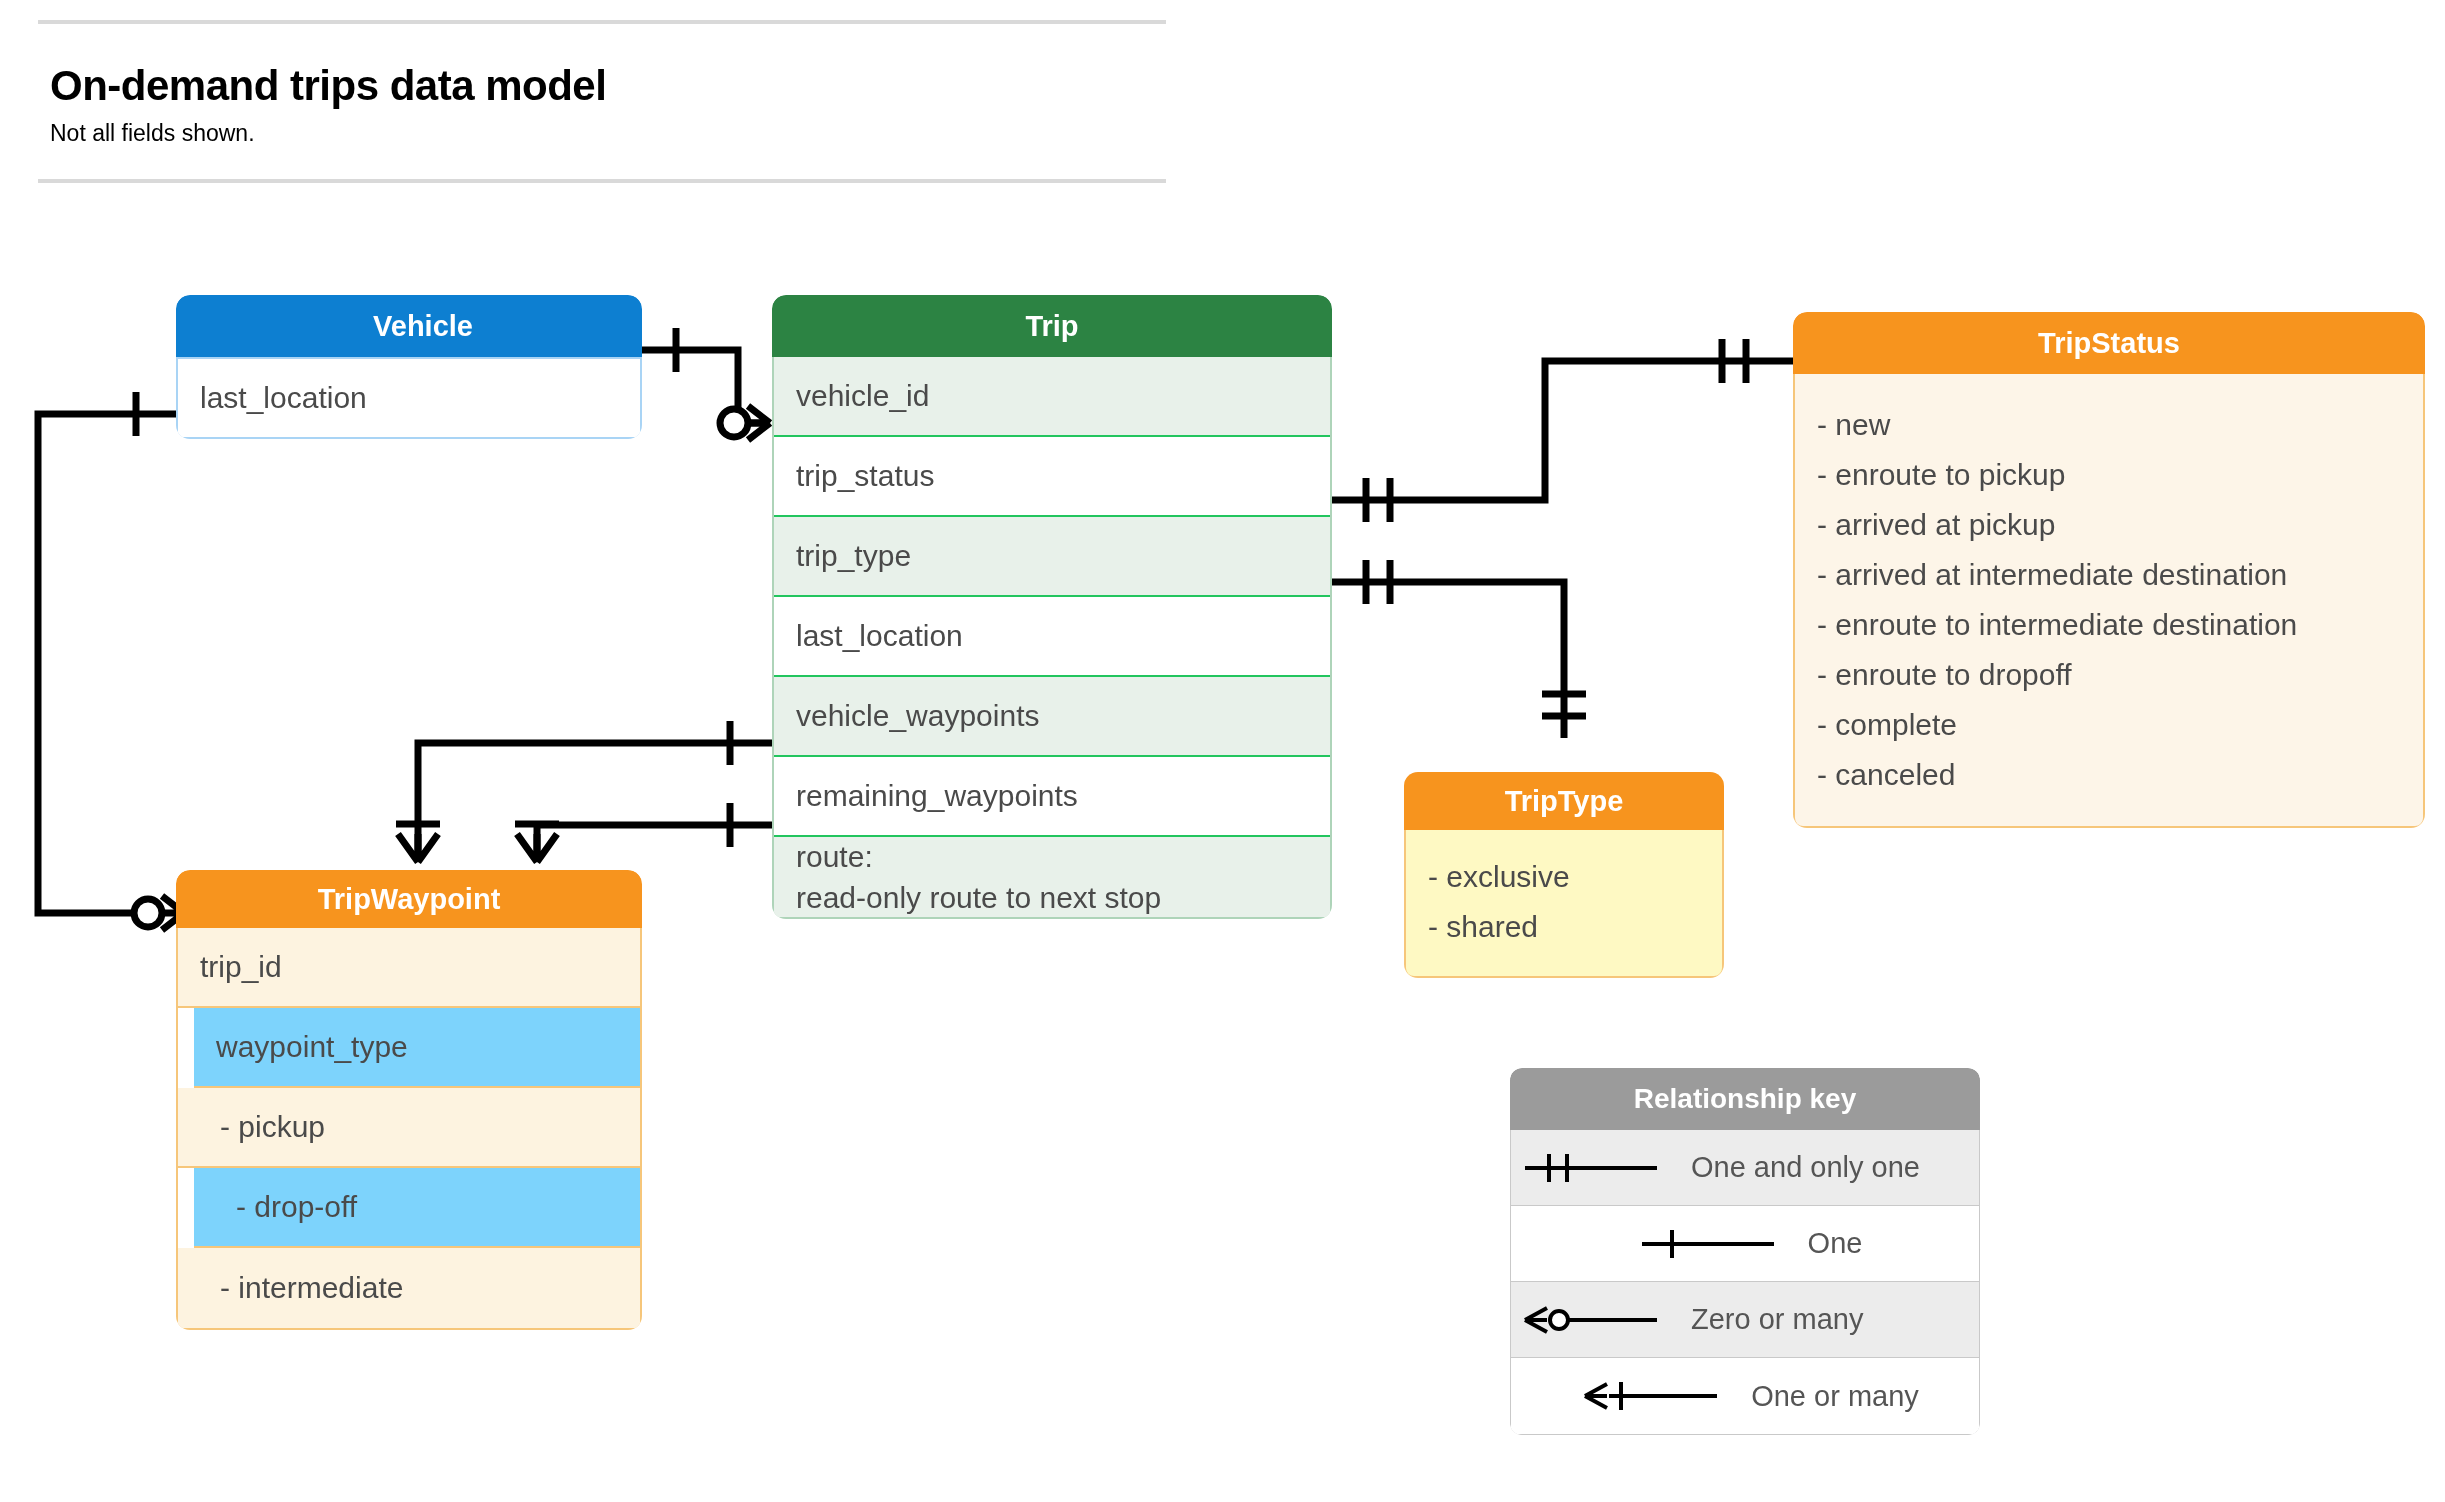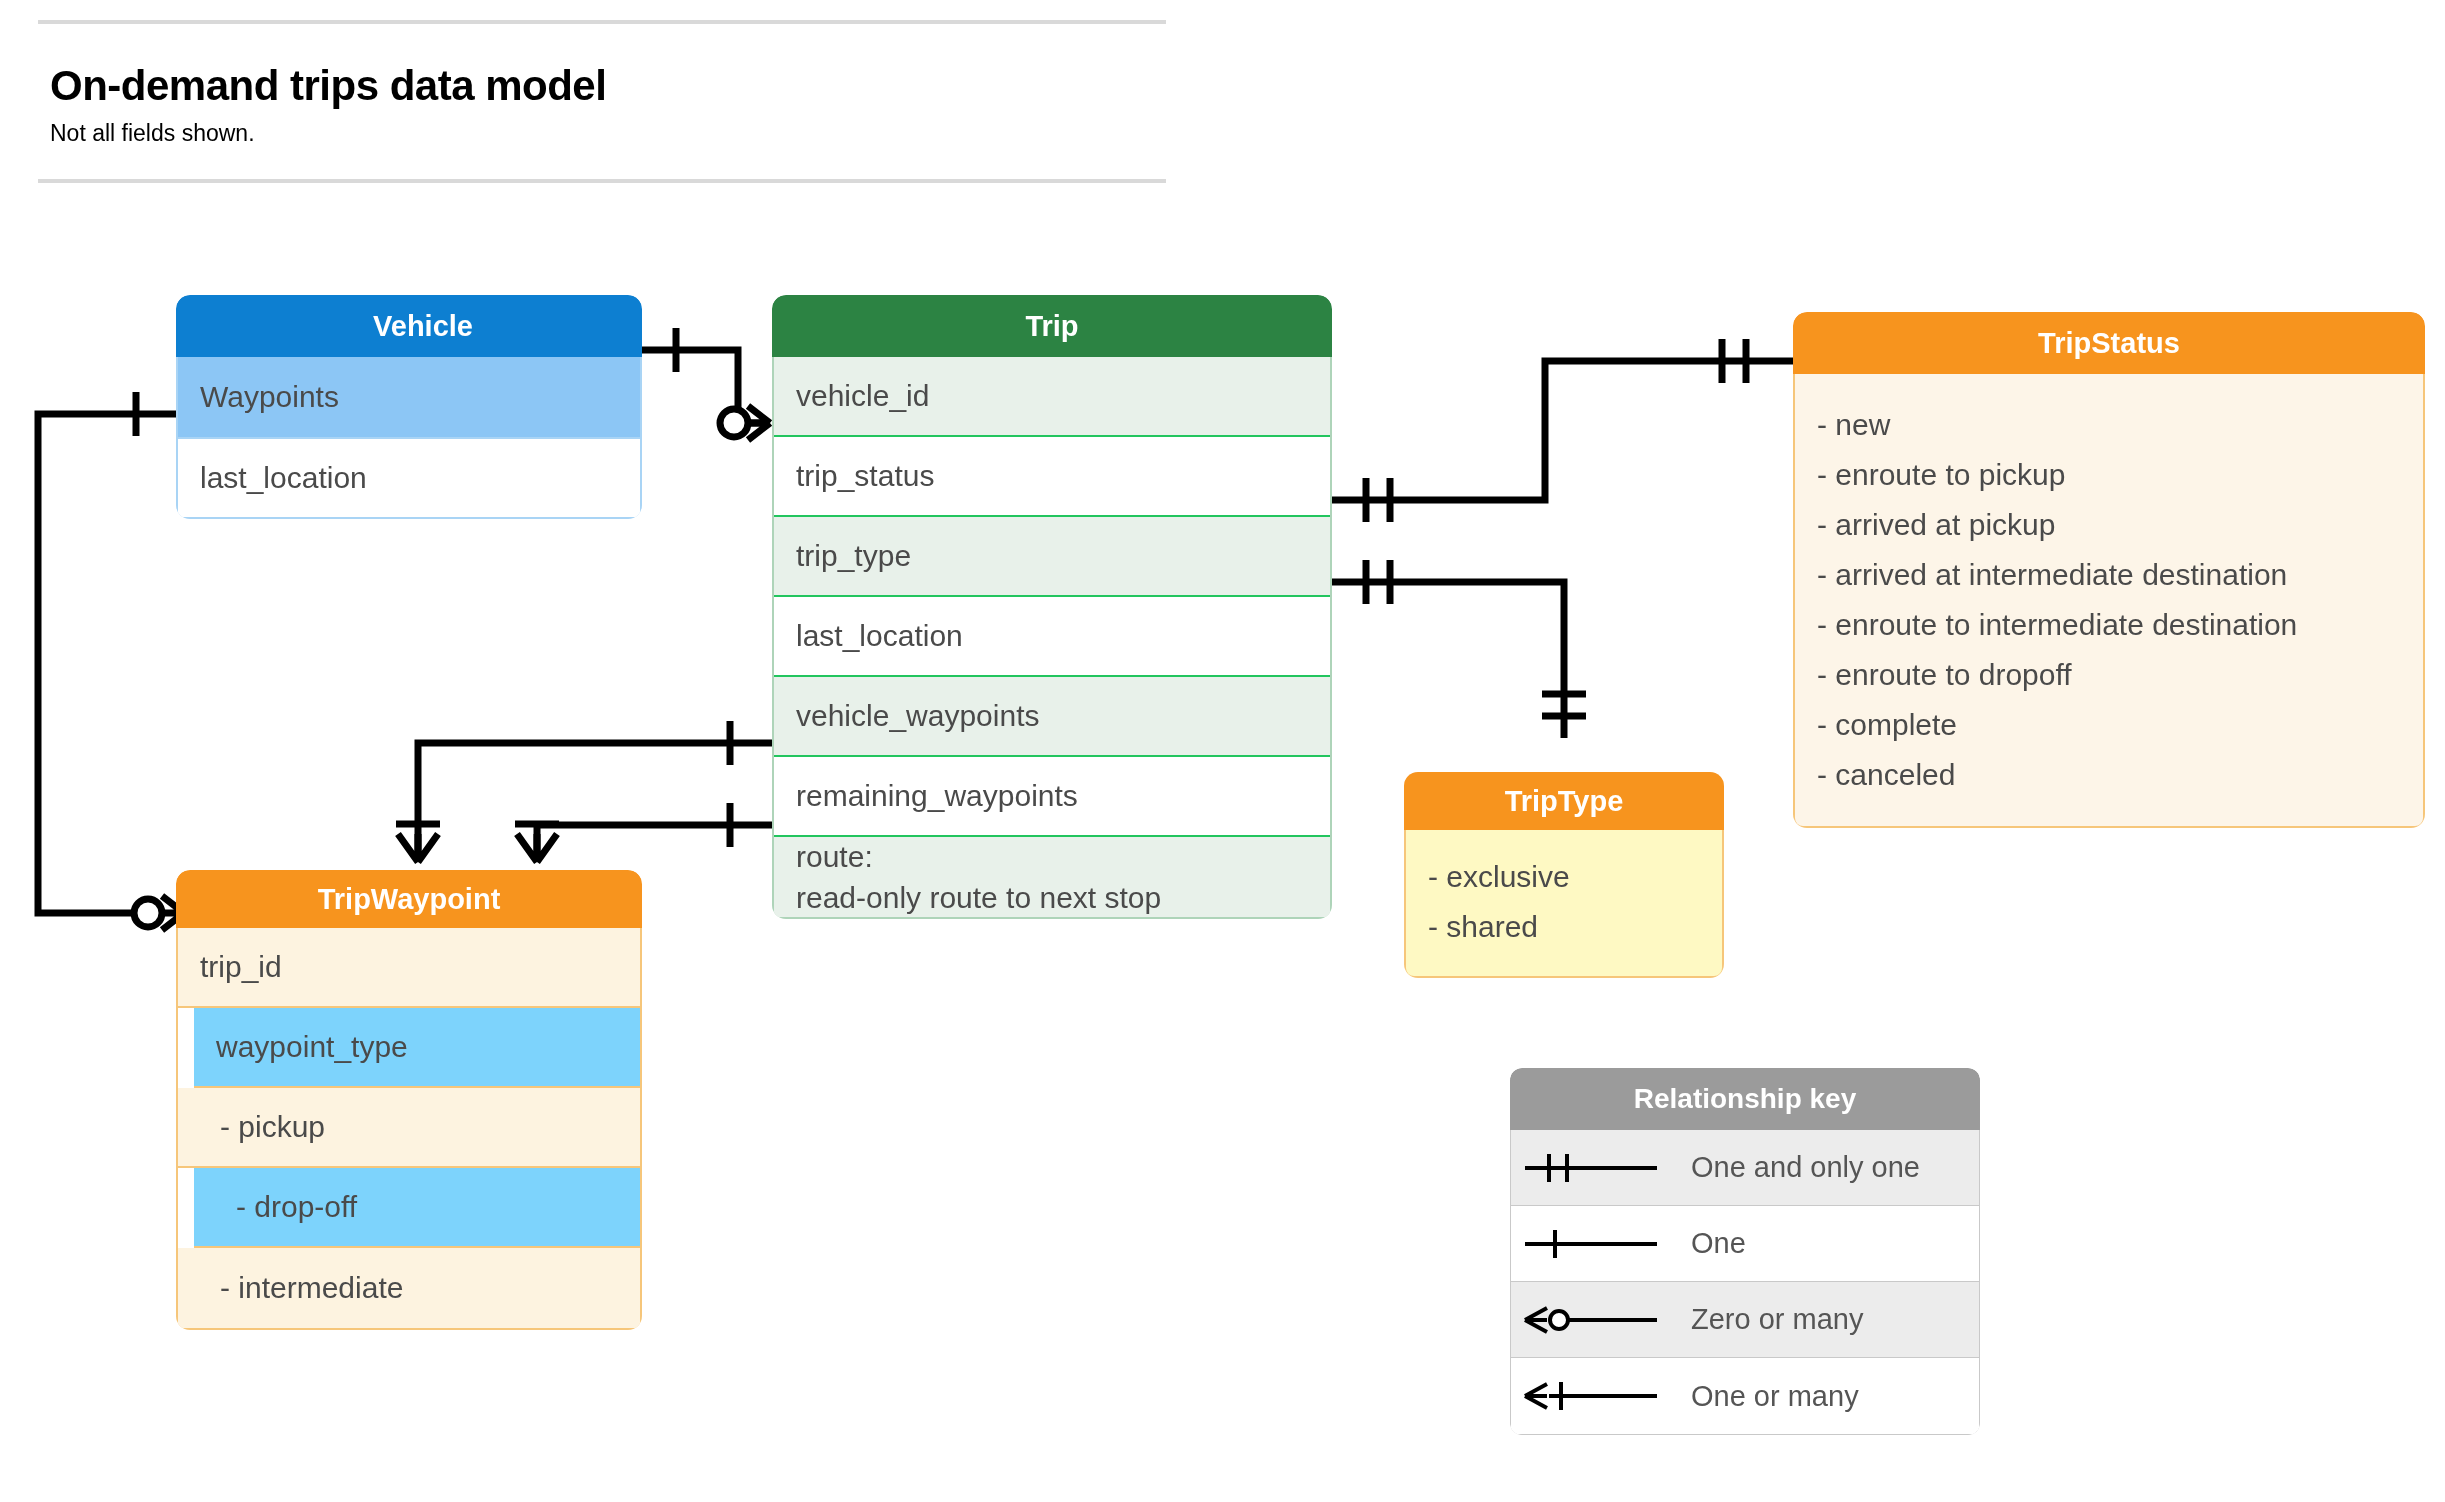--- a/index.html
+++ b/index.html
@@ -124,21 +124,21 @@
   .key-row {
     height: 76px;
     display: flex;
     align-items: center;
     border-bottom: 1px solid #c9c9c9;
     box-sizing: border-box;
     gap: 20px;
   }
   .key-row:last-child { border-bottom: none; }
   .key-row.shade { background: #ececec; }
-  .key-row.clear { background: #ffffff; }
+  .key-row.clear { background: #ffffff; justify-content: center; }
   .key-glyph { width: 160px; flex: 0 0 160px; display: flex; align-items: center; justify-content: center; }
   .key-label { font-size: 29px; color: #555555; }
 
   
   #connectors { position: absolute; left: 0; top: 0; width: 2445px; height: 1502px; pointer-events: none; }
 </style>
 </head>
 <body>
 
 <div id="page-header">
@@ -182,21 +182,20 @@
     <path d="M 772 825 L 537 825 L 537 862"></path>
     <line x1="730" y1="803" x2="730" y2="847"></line>
     <line x1="515" y1="824" x2="559" y2="824"></line>
     <path d="M 537 862 L 517 834 M 537 862 L 557 834 M 537 862 L 537 834" stroke-width="7"></path>
   </g>
 </svg>
 
 <div class="entity" id="entity-vehicle">
   <div class="entity-header">Vehicle</div>
   <div class="entity-body">
-    <div class="row alt">Waypoints</div>
     <div class="row plain">last_location</div>
   </div>
 </div>
 
 <div class="entity" id="entity-trip">
   <div class="entity-header">Trip</div>
   <div class="entity-body">
     <div class="row alt">vehicle_id</div>
     <div class="row plain">trip_status</div>
     <div class="row alt">trip_type</div>

